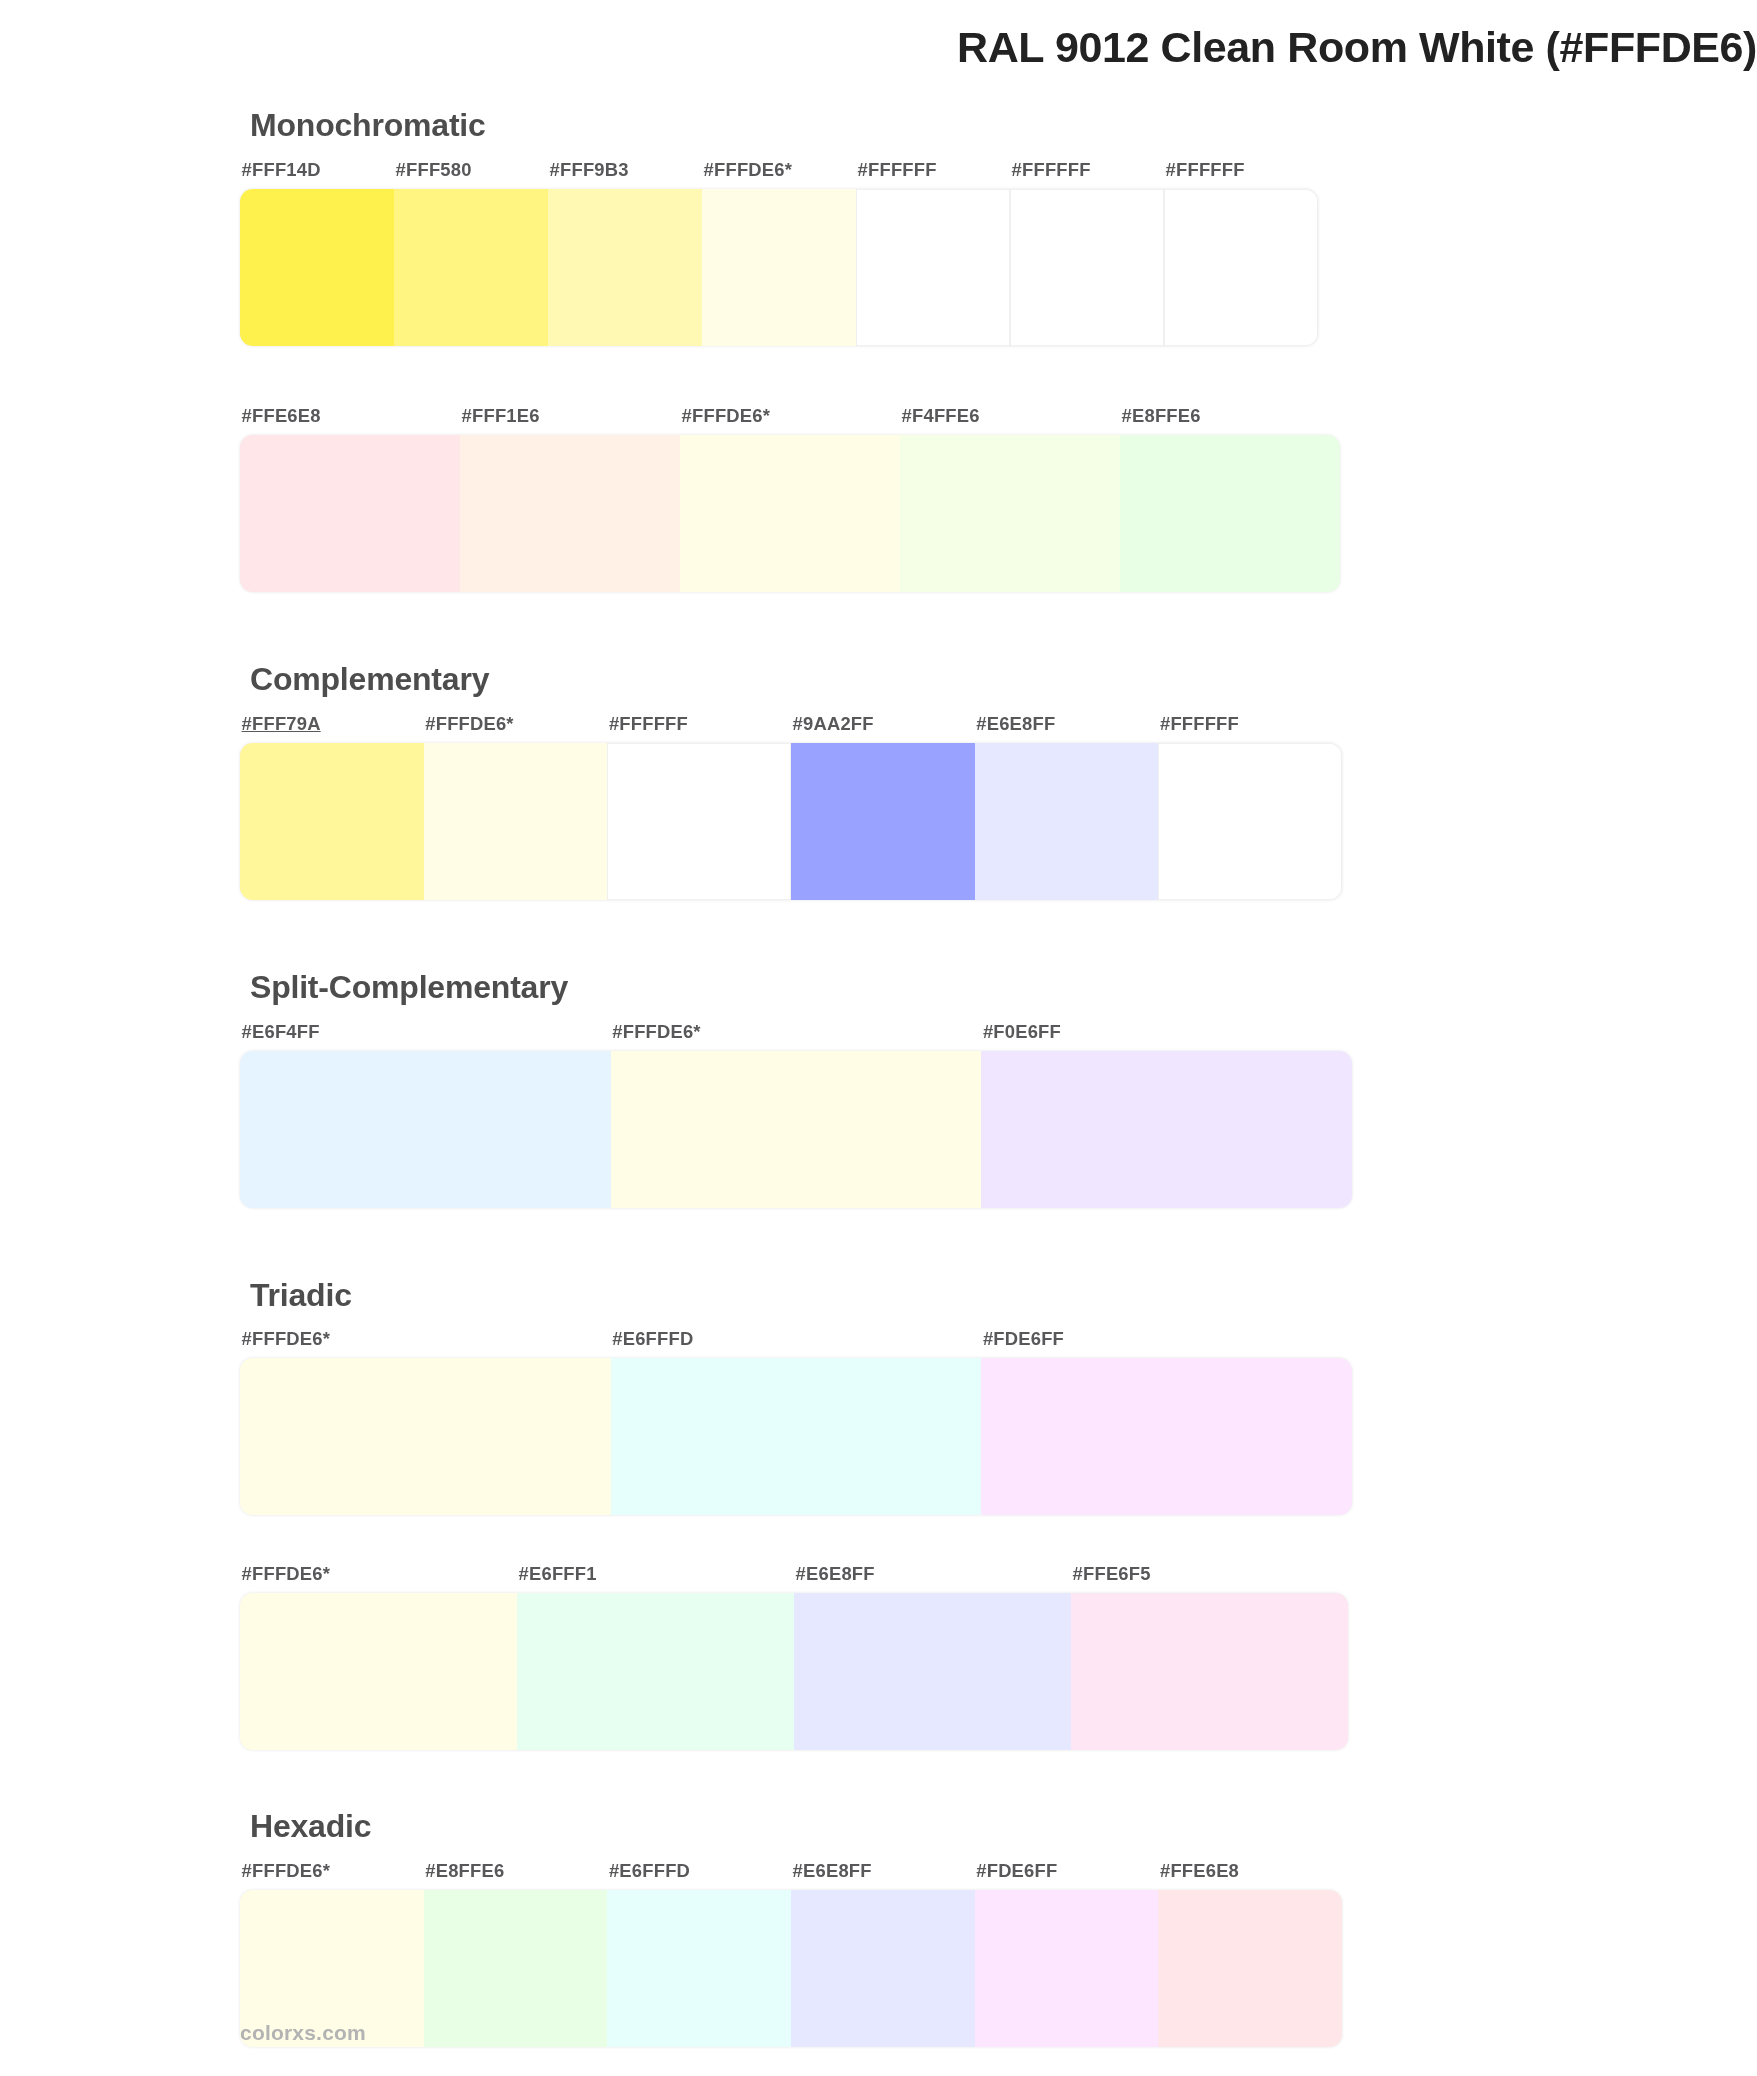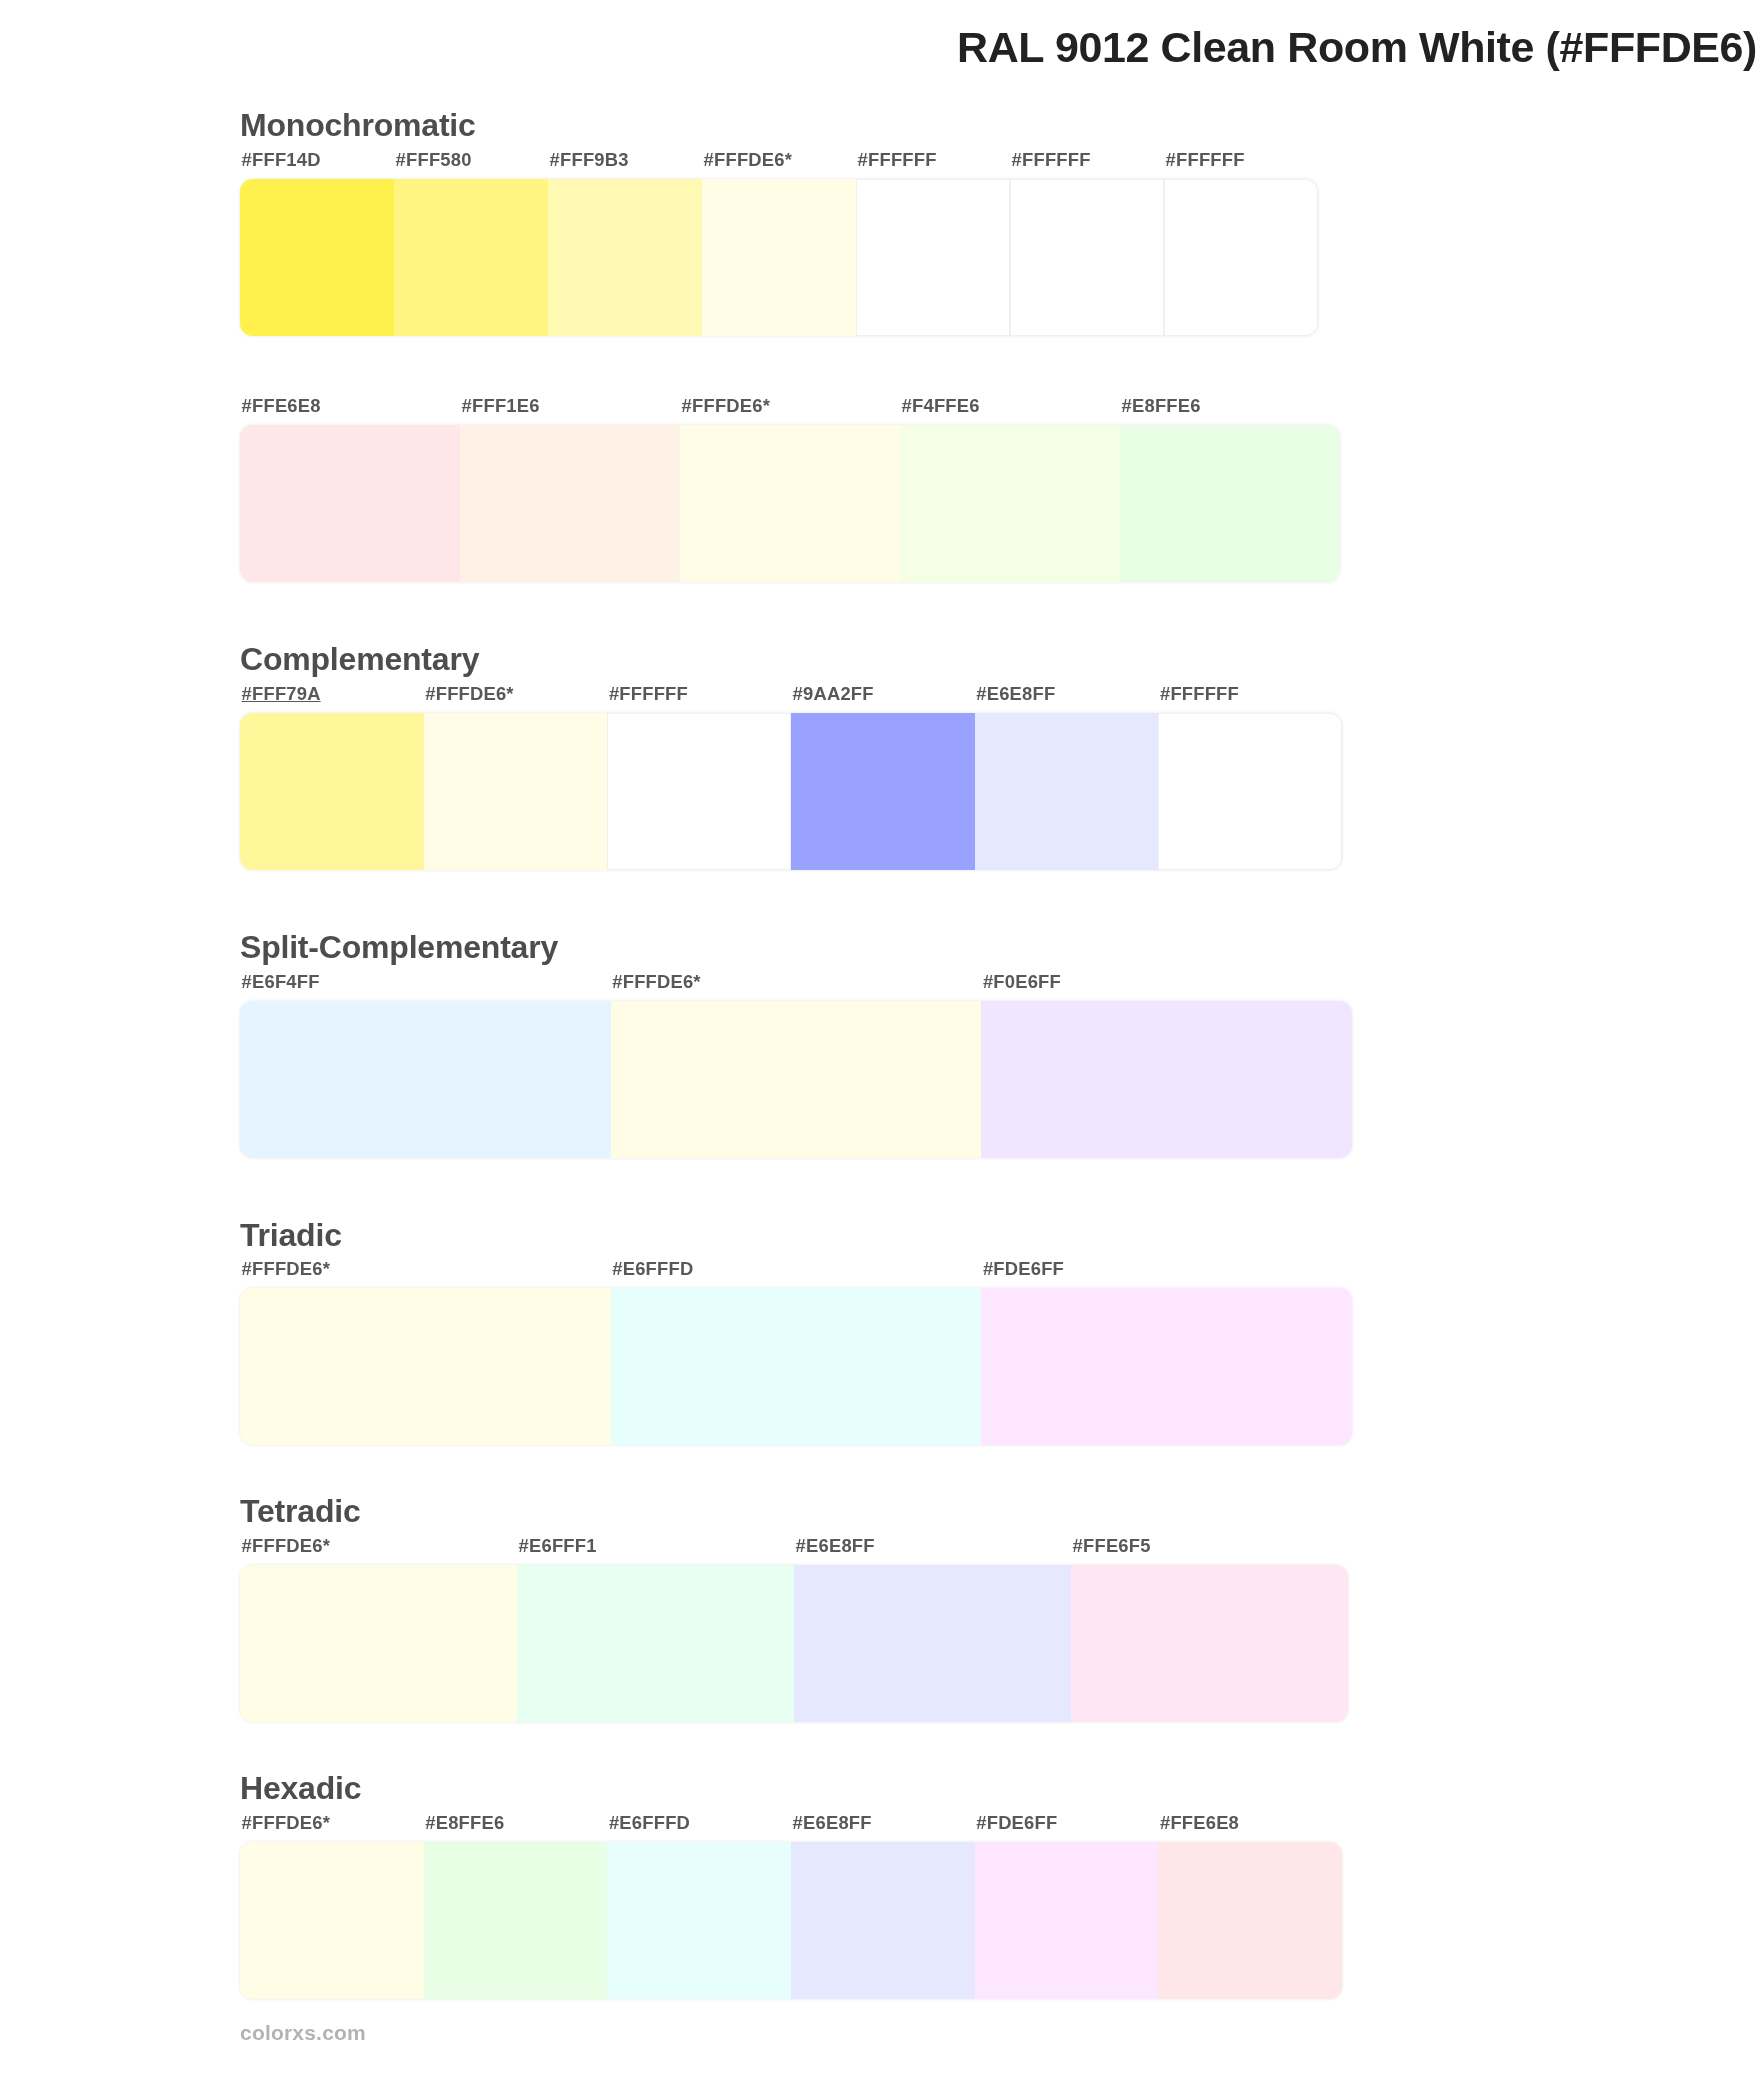--- a/index.html
+++ b/index.html
@@ -49,21 +49,21 @@
   }
   .section {
     padding: 0 0 0 240px;
     margin-bottom: 0;
   }
   .section-title {
     font-size: 32px;
     font-weight: bold;
     color: #4d4d4d;
     letter-spacing: -0.2px;
-    margin: 0;
+    margin: 10px;
     padding: 0 0 4.8px 0;
   }
   .labels {
     display: flex;
     height: 30px;
   }
   .label {
     font-size: 18.4px;
     font-weight: bold;
     color: #58585a;
@@ -192,21 +192,20 @@
           <div class="label" style="width: 371px;">#FDE6FF</div>
         </div>
         <div class="swatches" style="width: 1112px;">
           <div class="swatch" style="width: 371px; background: rgb(255, 253, 230);"></div>
           <div class="swatch" style="width: 371px; background: rgb(230, 255, 253);"></div>
           <div class="swatch" style="width: 371px; background: rgb(253, 230, 255);"></div>
         </div>
       </div>
       <div class="gap-md"></div>
       <div class="section">
-        <div class="section-title">Tetradic</div>
         <div class="labels" style="width: 1109px;">
           <div class="label" style="width: 277px;">#FFFDE6*</div>
           <div class="label" style="width: 277px;">#E6FFF1</div>
           <div class="label" style="width: 277px;">#E6E8FF</div>
           <div class="label" style="width: 277px;">#FFE6F5</div>
         </div>
         <div class="swatches" style="width: 1109px;">
           <div class="swatch" style="width: 277px; background: rgb(255, 253, 230);"></div>
           <div class="swatch" style="width: 277px; background: rgb(230, 255, 241);"></div>
           <div class="swatch" style="width: 277px; background: rgb(230, 232, 255);"></div>

